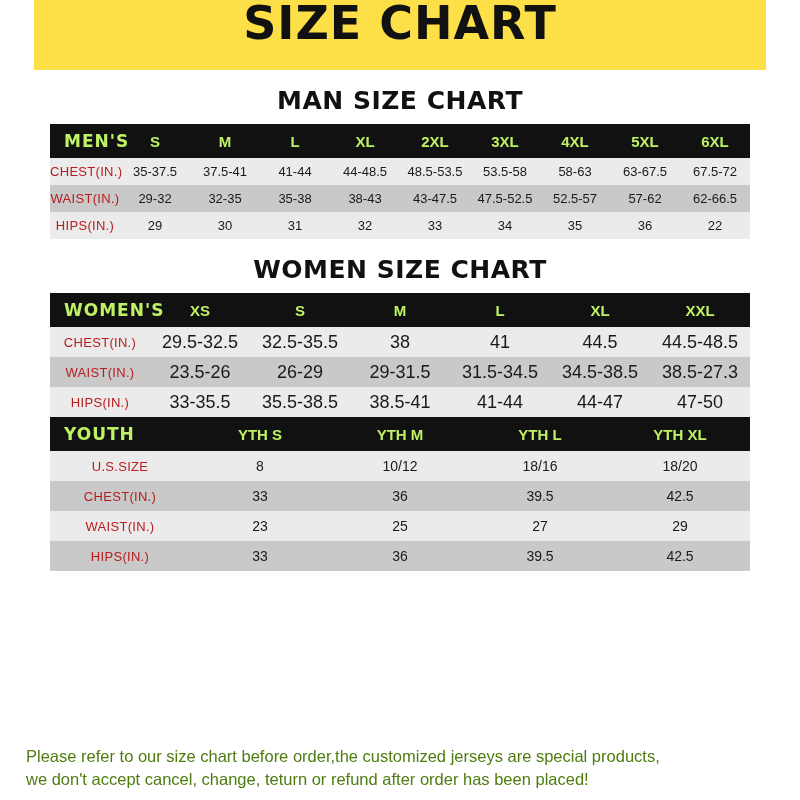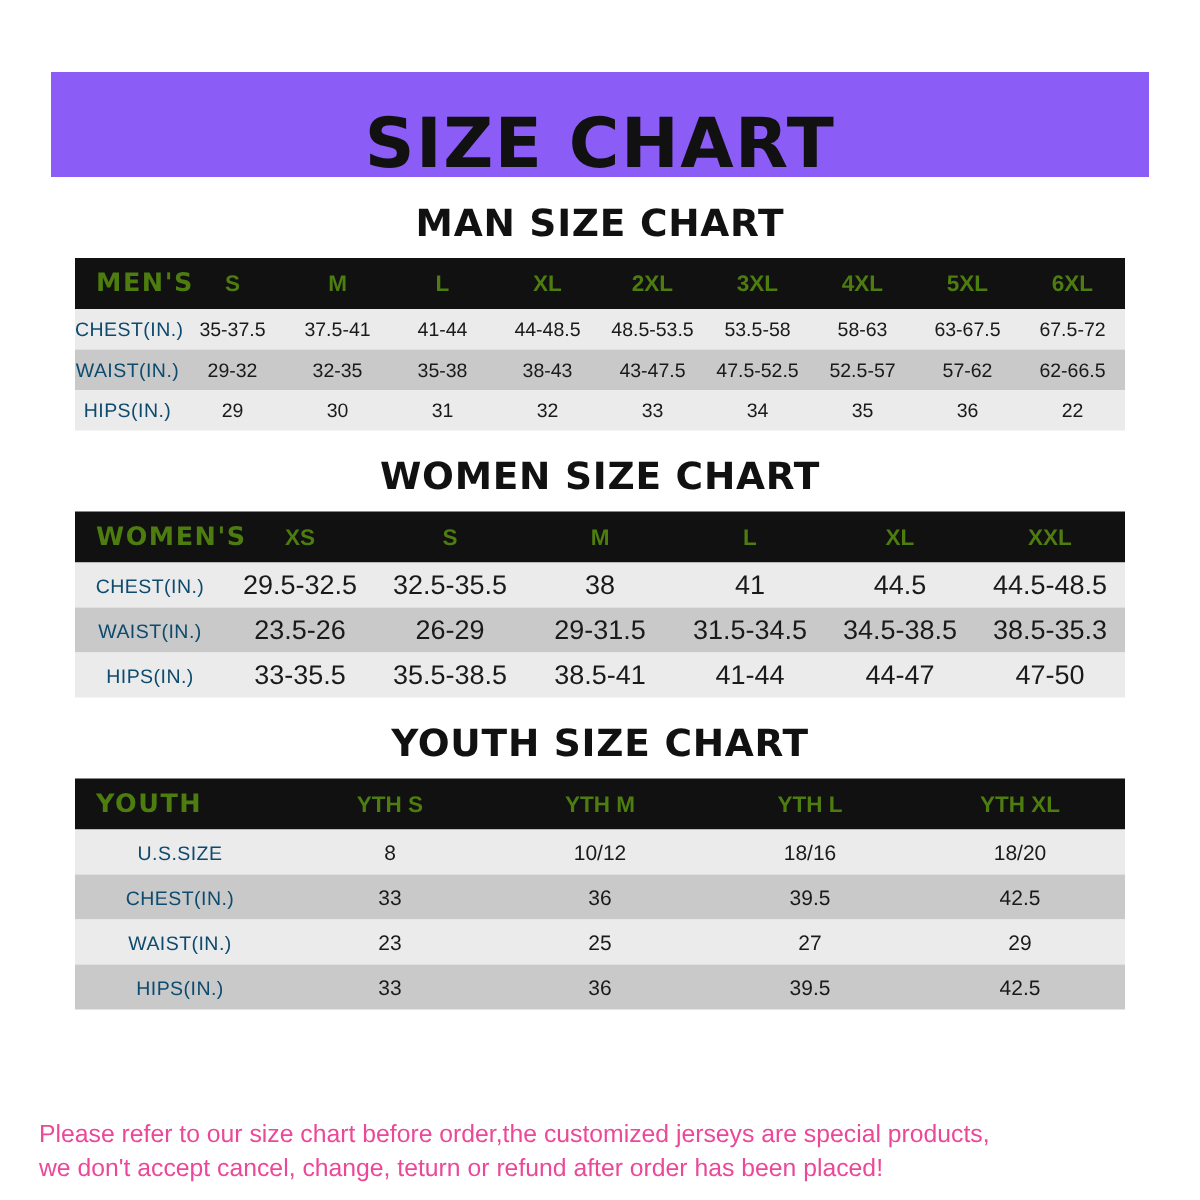--- a/index.html
+++ b/index.html
@@ -19,25 +19,24 @@
     height: 800px;
     box-sizing: border-box;
     background: #ffffff;
     display: flex;
     flex-direction: column;
   }
   
   .banner {
     position: relative;
     height: 70px;
-    background: #8b5cf6;
+    background: #fde047;
     display: flex;
-    align-items: flex-end;
+    align-items: flex-start;
     justify-content: center;
-    margin-top: 48px;
   }
   .banner-left, .banner-right {
     position: absolute;
     top: 0;
     bottom: 0;
     width: 34px;
     background: #ffffff;
   }
   .banner-left { left: 0; }
   .banner-right { right: 0; }
@@ -73,50 +72,50 @@
     text-align: center;
     font-size: 13px;
     color: #1a1a1a;
     padding: 0;
     height: 27px;
     vertical-align: middle;
     font-family: "Liberation Sans", sans-serif;
   }
   table.size-table thead th {
     background: #111111;
-    color: #4d7c0f;
+    color: #bef264;
     font-weight: bold;
     font-size: 15px;
     height: 34px;
   }
   table.size-table thead th.first-col {
     font-family: "DejaVu Sans", sans-serif;
     font-size: 17px;
     letter-spacing: 1px;
     text-align: left;
     padding-left: 14px;
   }
   table.size-table tbody tr.row-light td { background: #ebebeb; }
   table.size-table tbody tr.row-dark td { background: #c9c9c9; }
   table.size-table tbody td.first-col {
     font-size: 13px;
     letter-spacing: 0.3px;
-    color: #0c4a6e;
+    color: #b91c1c;
   }
   
   .women thead th { height: 38px; font-size: 16px; }
   .women tbody td { height: 30px; font-size: 18px; }
   .women thead th.first-col { font-size: 17px; }
   .youth thead th { height: 38px; font-size: 16px; }
   .youth tbody td { height: 30px; font-size: 14px; }
   .youth thead th.first-col { font-size: 17px; }
 
   .footer-note {
     padding: 14px 26px 10px 26px;
-    color: #ec4899;
+    color: #4d7c0f;
     font-size: 16.5px;
     line-height: 1.35;
     font-family: "Liberation Sans", sans-serif;
   }
   .footer-note div { white-space: nowrap; }
 </style>
 </head>
 <body>
 
 <div class="page">
@@ -208,35 +207,34 @@
           <td>44.5</td>
           <td>44.5-48.5</td>
         </tr>
         <tr class="row-dark">
           <td class="first-col">WAIST(IN.)</td>
           <td>23.5-26</td>
           <td>26-29</td>
           <td>29-31.5</td>
           <td>31.5-34.5</td>
           <td>34.5-38.5</td>
-          <td>38.5-35.3</td>
+          <td>38.5-27.3</td>
         </tr>
         <tr class="row-light">
           <td class="first-col">HIPS(IN.)</td>
           <td>33-35.5</td>
           <td>35.5-38.5</td>
           <td>38.5-41</td>
           <td>41-44</td>
           <td>44-47</td>
           <td>47-50</td>
         </tr>
       </tbody>
     </table>
 
-    <div class="section-title">YOUTH SIZE CHART</div>
     <table class="size-table youth">
       <thead>
         <tr>
           <th class="first-col">YOUTH</th>
           <th>YTH S</th>
           <th>YTH M</th>
           <th>YTH L</th>
           <th>YTH XL</th>
         </tr>
       </thead>

